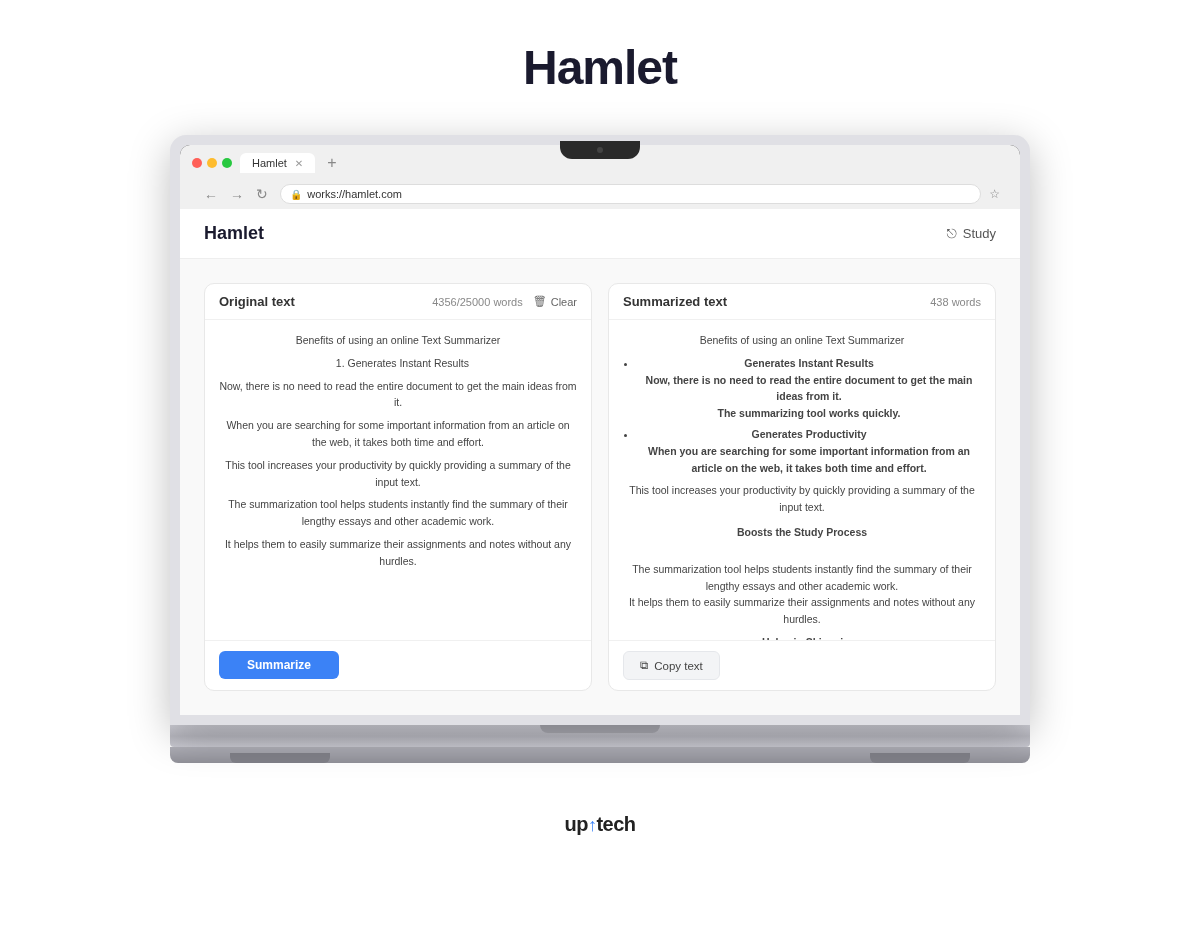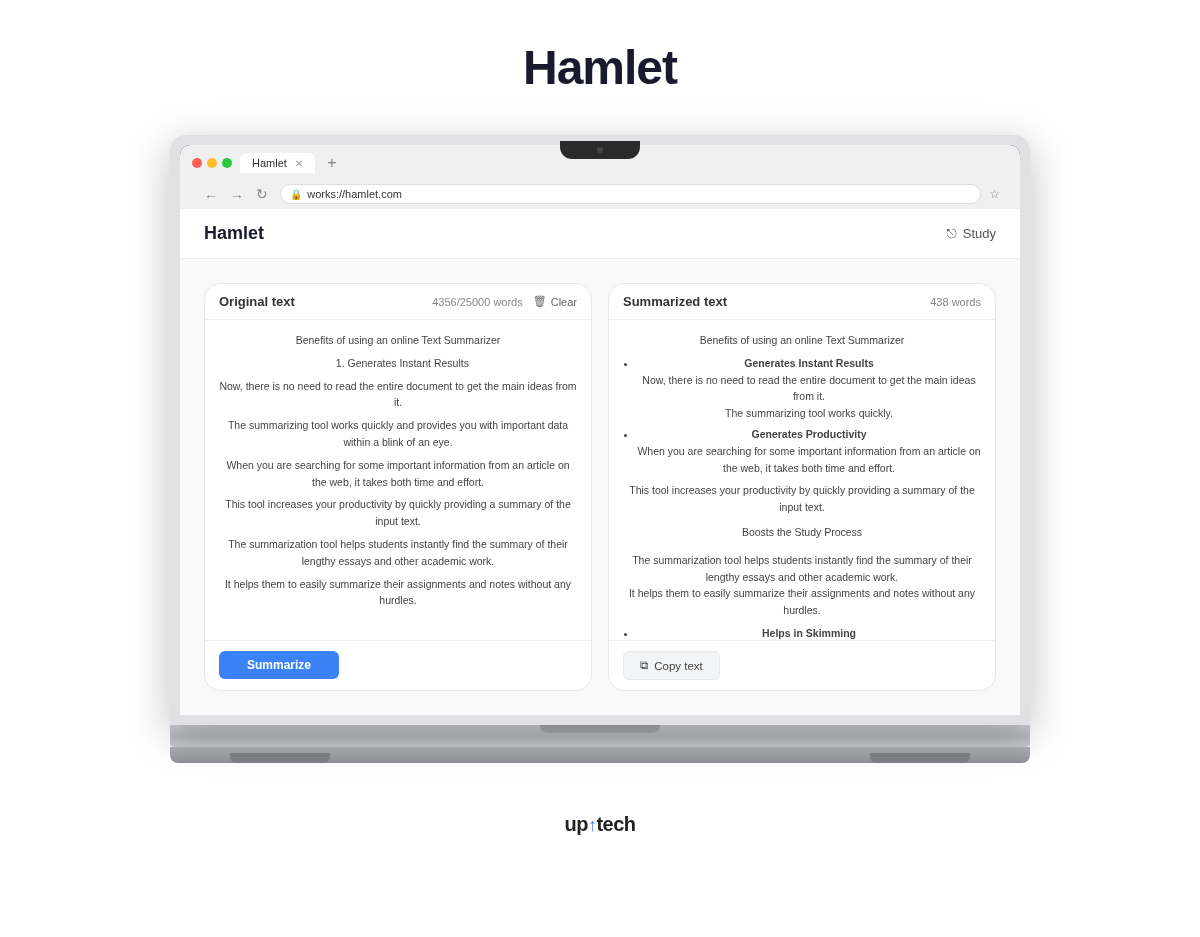--- a/index.html
+++ b/index.html
@@ -197,21 +197,21 @@
       gap: 0;
       padding: 24px;
       background: #f9f9f9;
       min-height: 420px;
     }
 
     
     .text-panel {
       flex: 1;
       background: #fff;
-      border-radius: 16px;
+      border-radius: 10px;
       border: 1px solid #e8e8e8;
       display: flex;
       flex-direction: column;
       overflow: hidden;
     }
 
     .text-panel + .text-panel {
       margin-left: 16px;
     }
 
@@ -294,25 +294,26 @@
       cursor: pointer;
     }
 
     
     .panel-body ul {
       padding-left: 14px;
       margin-bottom: 6px;
     }
     .panel-body ul li {
       margin-bottom: 4px;
+      font-weight: bold;
     }
     .panel-body .section-heading {
-      font-weight: 400;
+      font-weight: 700;
       margin-top: 8px;
-      margin-bottom: 11px;
+      margin-bottom: 20px;
     }
 
     
     .laptop-base {
       background: linear-gradient(180deg, #d0d0d8 0%, #b8b8c0 50%, #c8c8d0 100%);
       height: 22px;
       border-radius: 0 0 4px 4px;
       display: flex;
       justify-content: center;
       align-items: flex-start;
@@ -428,21 +429,20 @@
                 <button class="clear-btn">
                   <span>🗑</span>
                   <span>Clear</span>
                 </button>
               </div>
             </div>
             <div class="panel-body">
               <p>Benefits of using an online Text Summarizer</p>
               <p class="heading-item">&nbsp;&nbsp;&nbsp;1. Generates Instant Results</p>
               <p>Now, there is no need to read the entire document to get the main ideas from it.</p>
-              <p>The summarizing tool works quickly and provides you with important data within a blink of an eye.</p>
               <p>When you are searching for some important information from an article on the web, it takes both time and effort.</p>
               <p>This tool increases your productivity by quickly providing a summary of the input text.</p>
               <p>The summarization tool helps students instantly find the summary of their lengthy essays and other academic work.</p>
               <p>It helps them to easily summarize their assignments and notes without any hurdles.</p>
 
             </div>
             <div class="panel-footer">
               <button class="summarize-btn">Summarize</button>
             </div>
           </div>

